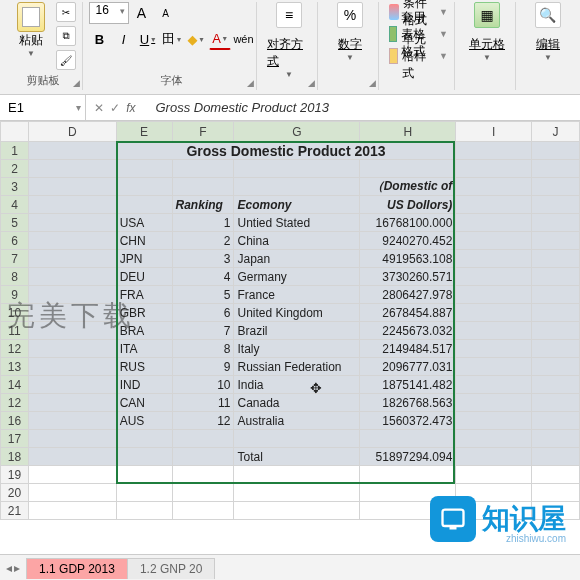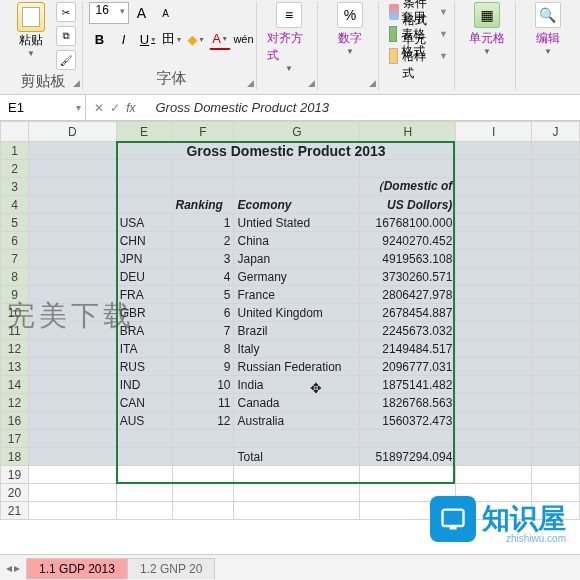--- a/index.html
+++ b/index.html
@@ -2,41 +2,41 @@
 <html><head>
 <meta charset="utf-8">
 <style>
 * { box-sizing: border-box; font-family: "Microsoft YaHei", Arial, sans-serif; }
 body { margin: 0; background: #fff; width: 580px; height: 580px; overflow: hidden; position: relative; }
 
 
 .ribbon { background: #f1f1f1; border-bottom: 1px solid #ccc; padding: 2px 4px 0 4px; height: 95px; }
 .ribbon-groups { display: flex; gap: 4px; }
 .rgroup { border-right: 1px solid #d6d6d6; padding: 0 6px 2px 6px; display: flex; flex-direction: column; align-items: center; justify-content: space-between; height: 88px; }
-.rgroup-label { font-size: 15px; color: #555; margin-top: 2px; }
+.rgroup-label { font-size: 11px; color: #555; margin-top: 2px; }
 .paste-btn { display: flex; flex-direction: column; align-items: center; width: 42px; cursor: pointer; }
 .paste-icon { width: 28px; height: 30px; background: linear-gradient(#fff5d0,#f7e58a); border: 1px solid #c7a84a; border-radius: 3px; position: relative; }
 .paste-icon::before { content:""; position:absolute; top:4px; left:4px; right:4px; bottom:4px; background:#fff; border:1px solid #aaa; }
 .clip-small { display:flex; flex-direction:column; gap:4px; margin-left:4px;}
 .tiny-btn { width:20px; height:20px; border:1px solid #c8c8c8; background:#fff; border-radius:2px; font-size:10px; display:flex; align-items:center; justify-content:center; cursor:pointer;}
 .clip-row { display:flex; }
 
 .font-group-top { display:flex; gap:2px; align-items:center; }
 .font-sel { height:22px; border:1px solid #b4b4b4; background:#fff; font-size:12px; padding:0 16px 0 6px; position:relative; cursor:pointer;}
 .font-sel.name { width:90px; font-style:italic; }
 .font-sel.size { width:40px; text-align:left;}
 .font-sel::after { content:"▾"; position:absolute; right:3px; top:3px; font-size:9px; color:#777; }
 .font-group-bot { display:flex; gap:2px; margin-top:4px; }
 .fbtn { width:22px; height:22px; border:1px solid transparent; background:transparent; display:flex; align-items:center; justify-content:center; font-size:13px; cursor:pointer; border-radius:2px;}
 .btn-bold{font-weight:bold;} .btn-italic{font-style:italic;} .btn-under{text-decoration:underline;}
 .drop-arrow::after{content:"▾"; font-size:8px; margin-left:2px; color:#666;}
 
 .big-btn { display:flex; flex-direction:column; align-items:center; width:44px; cursor:pointer; }
 .big-icon { width:26px; height:26px; border:1px solid #ccc; background:#fff; border-radius:2px; display:flex; align-items:center; justify-content:center; font-size:14px; }
-.big-btn .lbl{ font-size:12px; color:#a21caf; margin-top:2px;}
+.big-btn .lbl{ font-size:12px; color:#000000; margin-top:8px;text-decoration:underline;}
 
 .style-group { display:flex; flex-direction:column; gap:2px; }
 .style-item { display:flex; align-items:center; gap:4px; font-size:12px; cursor:pointer; height:20px;}
 .style-item .sicn{ width:16px; height:16px; display:inline-block;}
 .sicn.cond{ background:linear-gradient(#f88,#8cf); border-radius:2px;}
 .sicn.tbl{ background:#8fbf6b; border:1px solid #5a8; }
 .sicn.cell{ background:#f7d26b; border:1px solid #caa;}
 .dhash{ color:#888; font-size:9px; margin-left:2px;}
 
 

